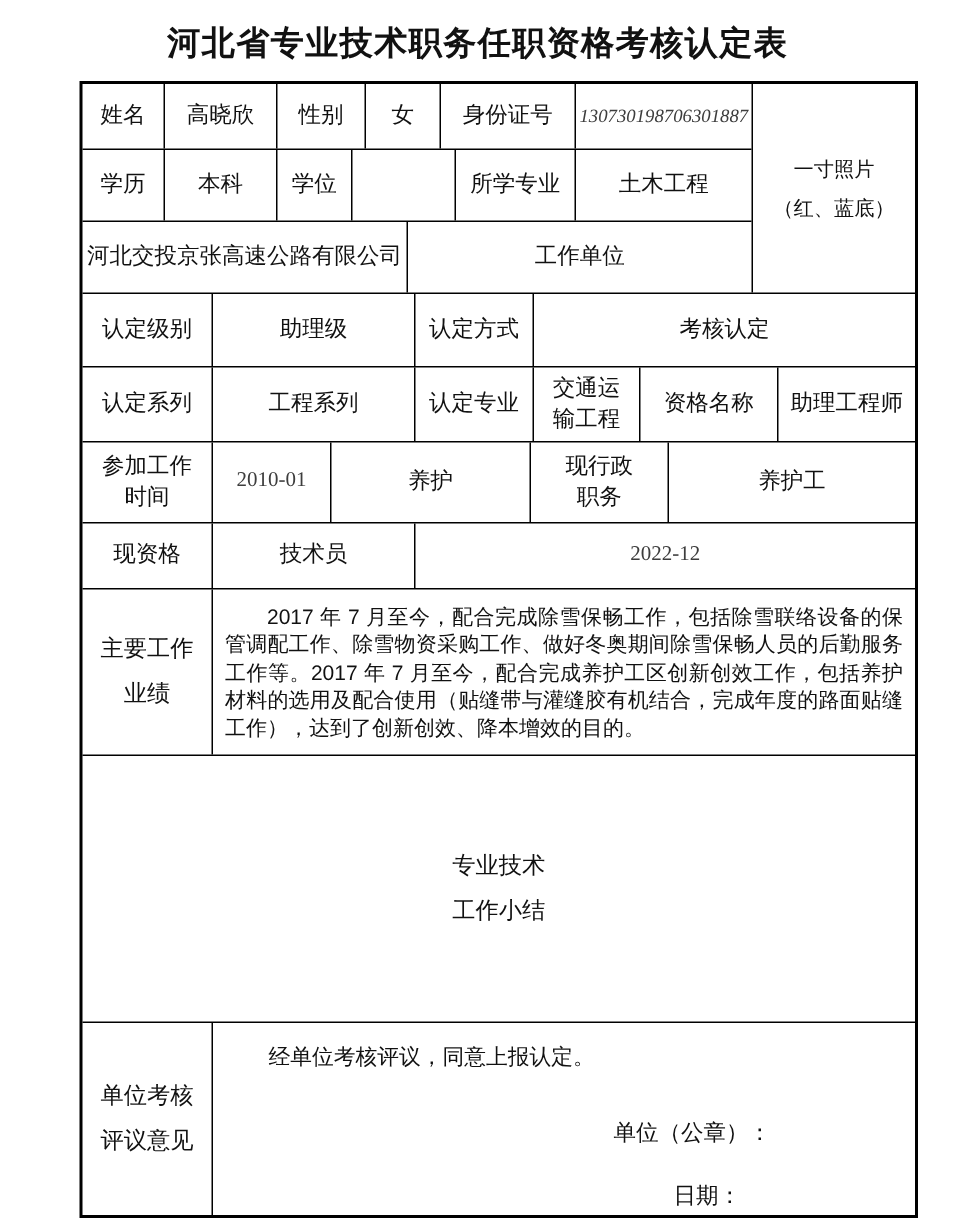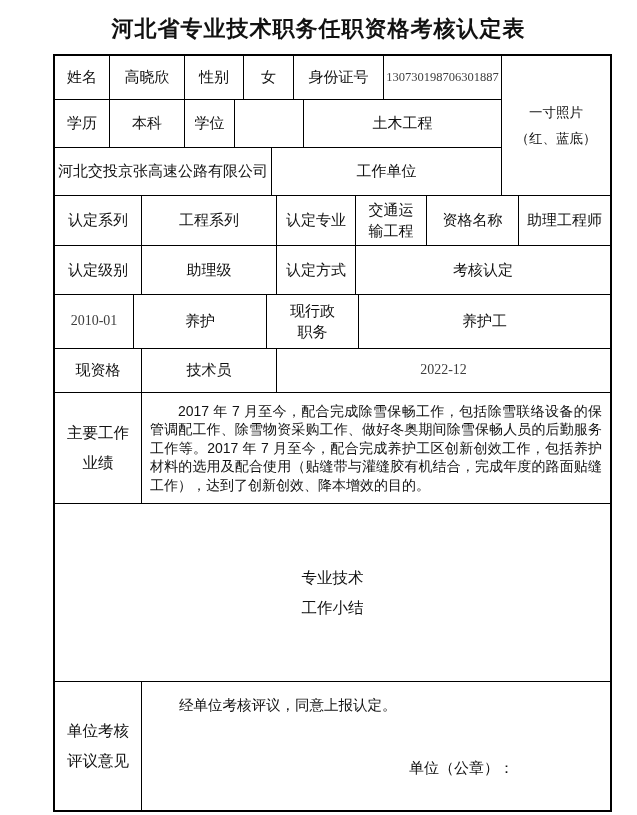--- a/index.html
+++ b/index.html
@@ -35,31 +35,31 @@
   .photo-cell {
     flex:1; box-sizing:border-box;
     border-left:1px solid #000;
     display:flex; align-items:center; justify-content:center;
     text-align:center; font-size:13.5px; line-height:1.9;
     white-space:pre-line;
   }
   .h43{height:43px} .h47{height:47px} .h48{height:48px} .h49{height:49px}
   .h53{height:53px} .h110{height:110px} .h177{height:177px} .h128{height:128px}
   .num { font-family:"Liberation Serif","DejaVu Serif",serif; color:#3d3d3d; font-size:14px; }
-  .id-num { font-size:12.5px; }
+  .id-num { font-size:12.5px;font-style:italic; }
   .label-tall { line-height:30px; font-size:15.5px; }
   .para { padding:6px 8px; }
   .ptext {
     margin:0; width:100%;
     text-align:justify; text-indent:2em;
     font-size:14px; line-height:18.5px;
   }
   .review-body {
     flex-direction:column; align-items:stretch; justify-content:flex-start;
-    padding:8px 8px; text-align:left;gap:12px;
+    padding:8px 8px; text-align:left;
   }
   .opinion { margin:6px 0 0 0; text-indent:2em; font-size:14.5px; }
   .seal-line { text-align:right; padding-right:88px; margin-top:30px; font-size:15px; }
   .date-line { text-align:right; padding-right:108px; margin-top:22px; font-size:15px; }
   
   .w55{width:55px}.w75{width:75px}.w59{width:59px}.w50{width:50px}.w90{width:90px}
   .w69{width:69px}.w80{width:80px}.w87{width:87px}.w135{width:135px}.w79{width:79px}
   .w71{width:71px}.w92{width:92px}.w73{width:73px}.w133{width:133px}.w150{width:150px}
 </style>
 </head>
@@ -79,51 +79,54 @@
         <div class="cell w50">女</div>
         <div class="cell w90">身份证号</div>
         <div class="cell num id-num">130730198706301887</div>
       </div>
 
       <div class="row h47">
         <div class="cell w55">学历</div>
         <div class="cell w75">本科</div>
         <div class="cell w50">学位</div>
         <div class="cell w69"></div>
+        <div class="cell w80">所学专业</div>
         <div class="cell">土木工程</div>
       </div>
 
       <div class="row h47">
         <div class="cell">河北交投京张高速公路有限公司</div>
         <div class="cell w87">工作单位</div>
       </div>
 
     </div>
     <div class="photo-cell pre">一寸照片
 （红、蓝底）</div>
   </div>
 
+  <div class="row h48">
+    <div class="cell w87">认定级别</div>
+    <div class="cell w135">助理级</div>
+    <div class="cell w79">认定方式</div>
+    <div class="cell">考核认定</div>
+  </div>
+
   <div class="row h49">
     <div class="cell w87">认定系列</div>
     <div class="cell w135">工程系列</div>
     <div class="cell w79">认定专业</div>
     <div class="cell w71 pre">交通运
 输工程</div>
     <div class="cell w92">资格名称</div>
     <div class="cell">助理工程师</div>
   </div>
 
-  <div class="row h48">
-    <div class="cell w87">认定级别</div>
-    <div class="cell w135">助理级</div>
-    <div class="cell w79">认定方式</div>
-    <div class="cell">考核认定</div>
-  </div>
-
   <div class="row h53">
+    <div class="cell w87 pre">参加工作
+时间</div>
     <div class="cell w79 num">2010-01</div>
     <div class="cell w133">养护</div>
     <div class="cell w92 pre">现行政
 职务</div>
     <div class="cell">养护工</div>
   </div>
 
   <div class="row h43">
     <div class="cell w87">现资格</div>
     <div class="cell w135">技术员</div>

